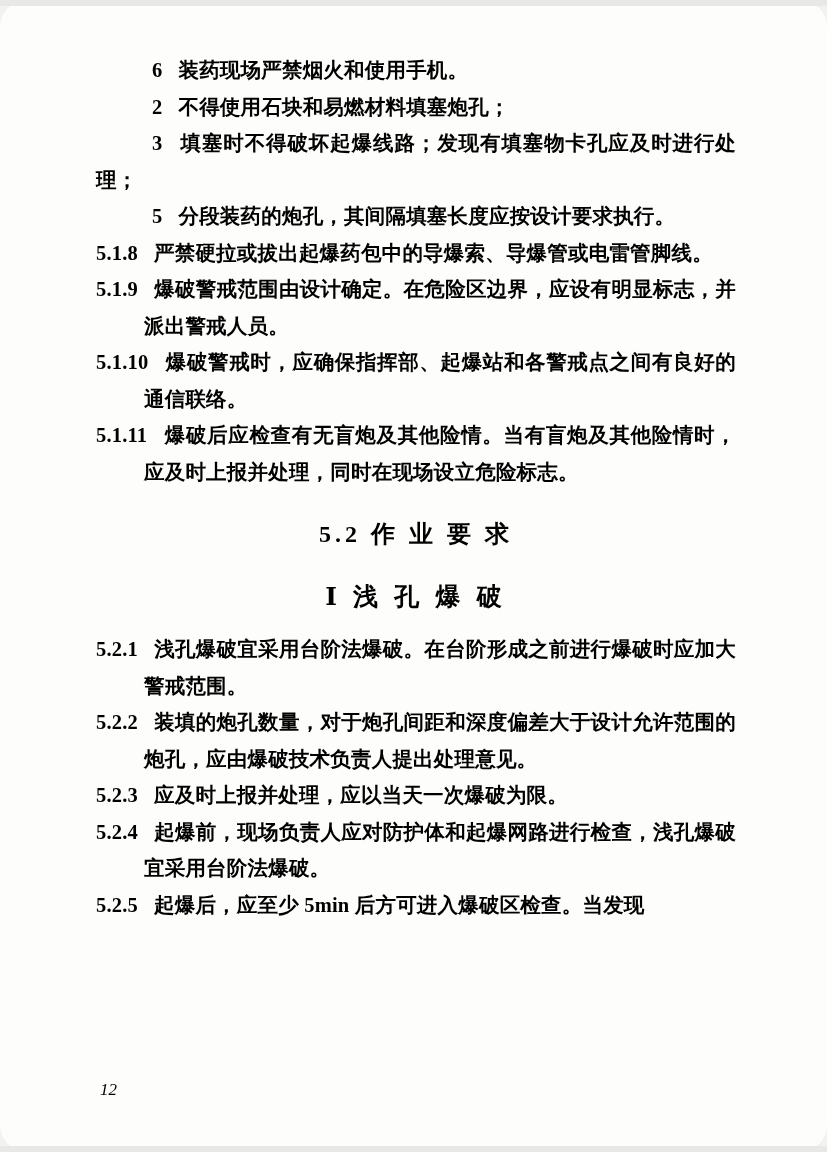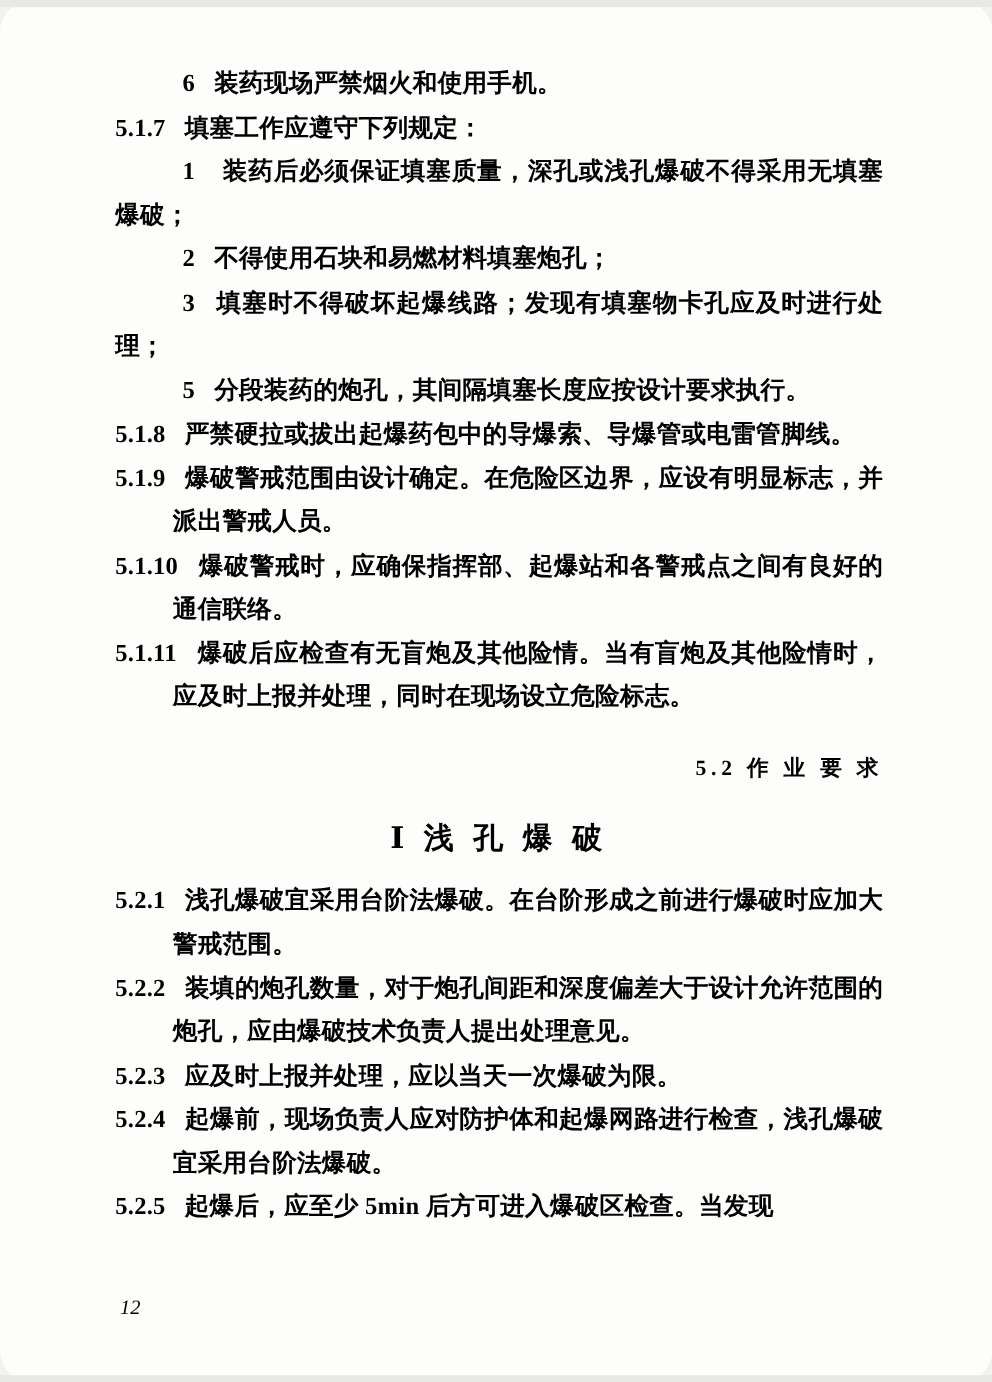--- a/index.html
+++ b/index.html
@@ -52,22 +52,22 @@
   }
   .item-indent {
     padding-left: 48px;
     text-indent: -48px;
   }
   .sub-indent {
     padding-left: 0;
     text-indent: 56px;
   }
   .sec-head {
-    text-align: right;
-    font-size: 18px;
+    text-align: center;
+    font-size: 24px;
     font-weight: bold;
     letter-spacing: 4px;
     margin-top: 28px;
     margin-bottom: 10px;
   }
   .sub-head {
     text-align: center;
     font-size: 25px;
     font-weight: bold;
     letter-spacing: 5px;
@@ -95,29 +95,21 @@
   <div class="page-border-top"></div>
   <div class="page-border-bottom"></div>
 
   <div class="content">
 
     <p class="para sub-indent">
       <span class="num-label">6</span>
       &nbsp;&nbsp;<span>装药现场严禁烟火和使用手机。</span>
     </p>
 
-    <p class="para item-indent">
-      <span class="num-label">5.1.7</span>
-      &nbsp;&nbsp;<span>填塞工作应遵守下列规定：</span>
-    </p>
 
-    <p class="para sub-indent">
-      <span class="num-label">1</span>
-      &nbsp;&nbsp;&nbsp;<span>装药后必须保证填塞质量，深孔或浅孔爆破不得采用无填塞爆破；</span>
-    </p>
 
     <p class="para sub-indent">
       <span class="num-label">2</span>
       &nbsp;&nbsp;<span>不得使用石块和易燃材料填塞炮孔；</span>
     </p>
 
     <p class="para sub-indent">
       <span class="num-label">3</span>
       &nbsp;&nbsp;<span>填塞时不得破坏起爆线路；发现有填塞物卡孔应及时进行处理；</span>
     </p>

